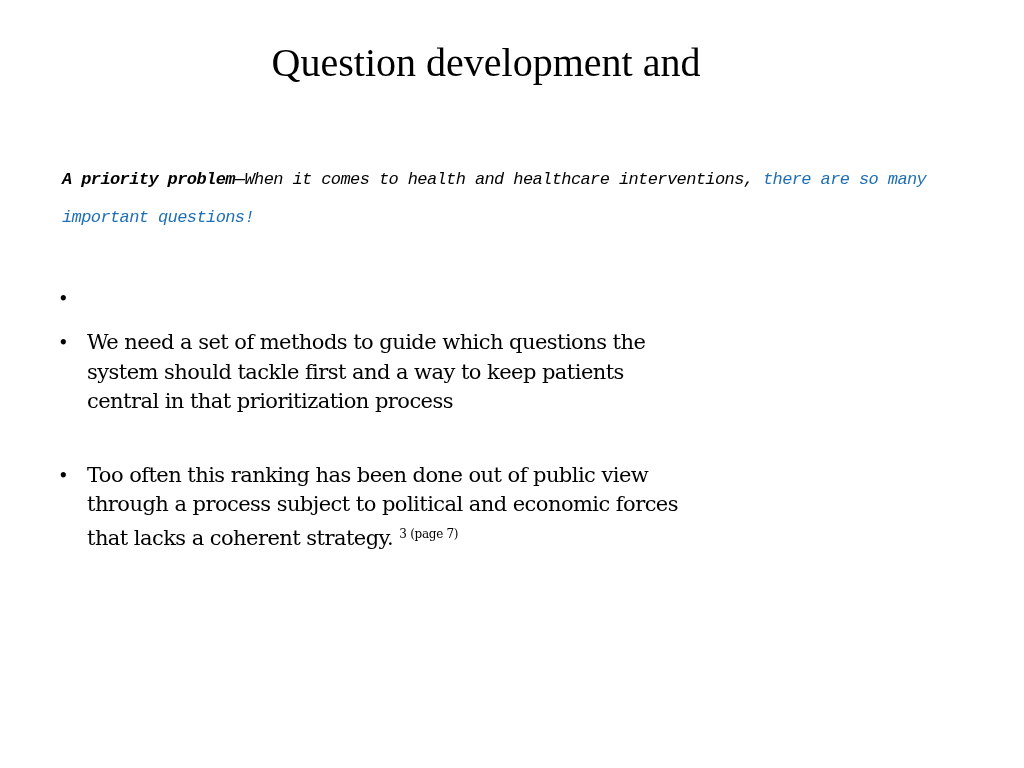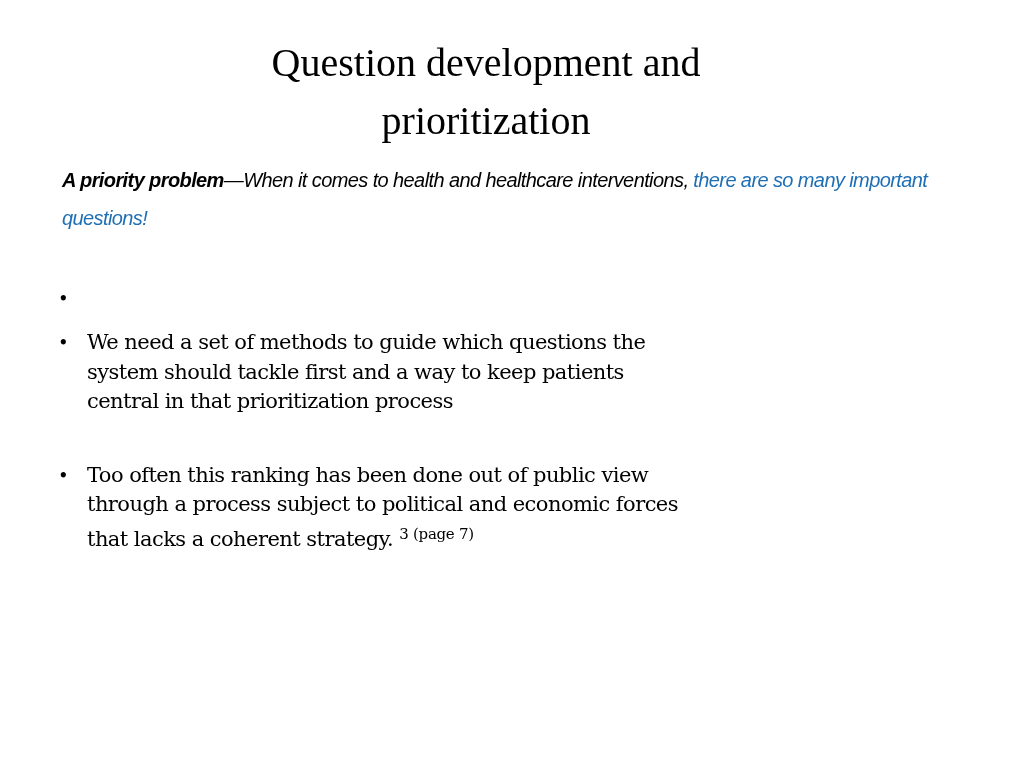--- a/index.html
+++ b/index.html
@@ -26,22 +26,22 @@
       font-weight: normal;
       letter-spacing: 0px;
       margin: 0;
       text-align: center;
     }
     .subtitle {
       position: absolute;
       left: 62px;
       top: 161px;
       width: 920px;
-      font-family: Liberation Sans, sans-serif;
-      font-size: 20px;
+      font-family: Liberation Mono, monospace;
+      font-size: 17px;
       line-height: 38px;
       font-style: italic;
       letter-spacing: -0.6px;
     }
     .subtitle .bold {
       font-weight: bold;
     }
     .subtitle .accent {
       color: #1f6fb5;
     }
@@ -66,31 +66,30 @@
     .bullet-dot {
       position: absolute;
       left: 0;
       top: 0;
       font-size: 18px;
     }
     .bullet + .bullet {
       margin-top: 44px;
     }
     .citation {
-      font-size: 15px;
+      font-size: 12px;
       vertical-align: 7px;
       letter-spacing: -0.3px;
     }
   </style>
 </head>
 <body>
 
 <h1 class="slide-title">
   <span>Question development and</span><br>
-  <span>prioritization</span>
 </h1>
 
 <div class="subtitle">
   <span class="bold">A priority problem</span><span>—</span><span>When it comes to health and healthcare interventions, </span><span class="accent">there are so many important questions!</span>
 </div>
 
 <ul class="bullets">
   <li class="bullet">
     <span class="bullet-dot">•</span>
   </li>

